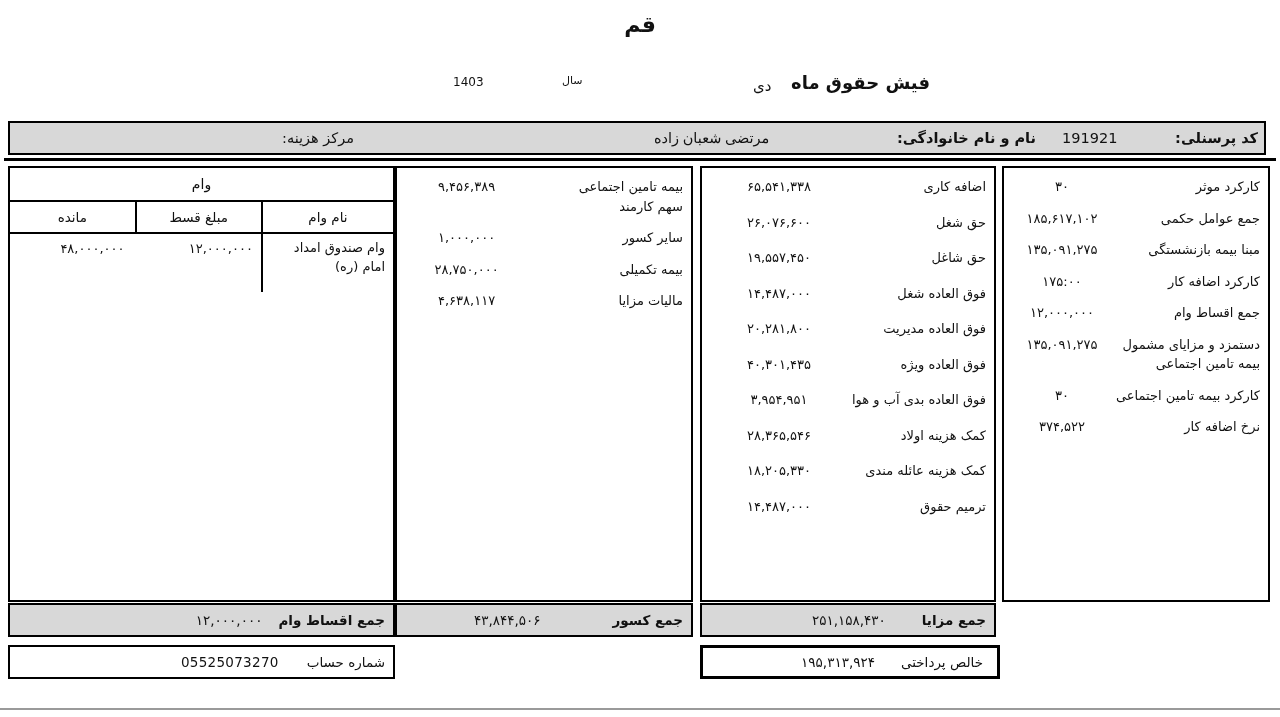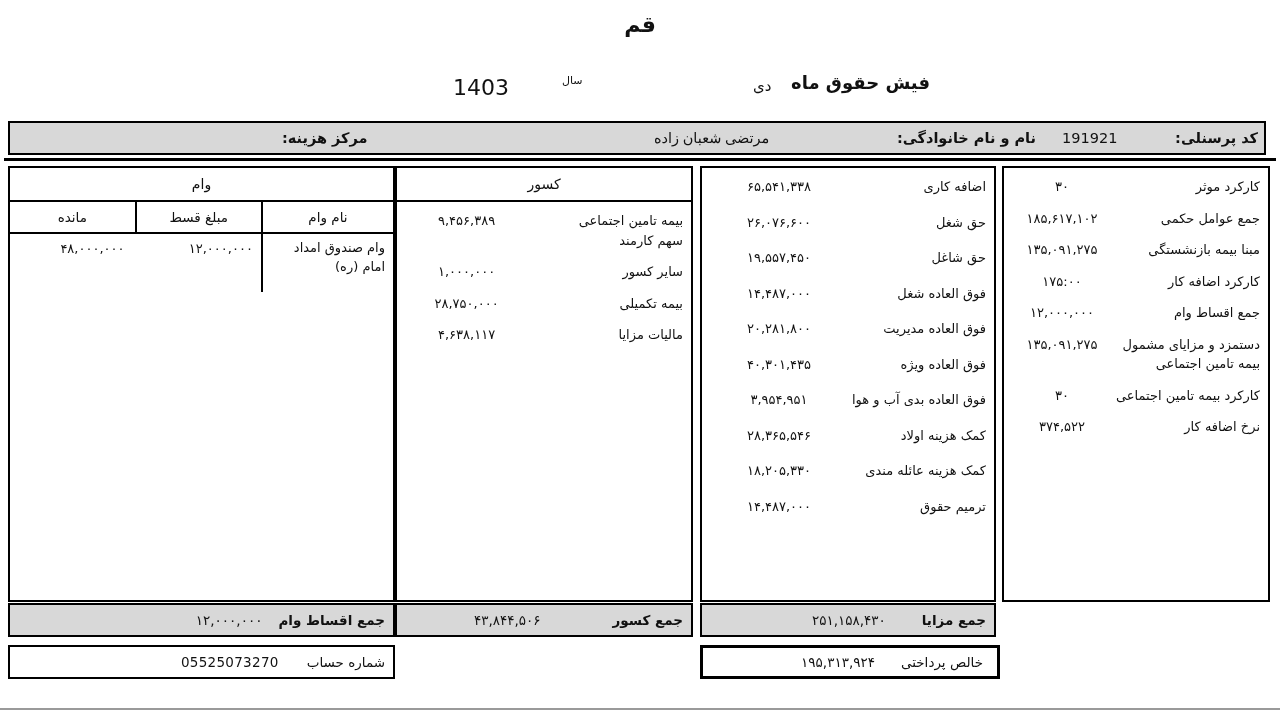--- a/index.html
+++ b/index.html
@@ -7,31 +7,31 @@
     width:1280px;height:717px;position:relative;background:#ffffff;
     font-family:"DejaVu Sans",sans-serif;color:#111;overflow:hidden;
   }
   .abs{position:absolute;}
 
   
   .city{top:12px;left:0;width:1280px;text-align:center;font-size:22px;font-weight:bold;}
   .slip-title{top:72px;right:350px;font-size:18px;font-weight:bold;direction:rtl;}
   .month-val{top:77px;left:753px;font-size:15px;direction:rtl;}
   .year-label{top:74px;left:562px;font-size:11px;font-weight:normal;direction:rtl;}
-  .year-val{top:75px;left:453px;font-size:22px;}
+  .year-val{top:75px;left:453px;font-size:12px;}
 
   
   .band{top:121px;left:8px;width:1258px;height:34px;background:#d8d8d8;
         border:2px solid #000;box-sizing:border-box;font-size:14.5px;}
   .band span{position:absolute;top:0;line-height:30px;white-space:nowrap;direction:rtl;}
   .b-code-label{right:6px;font-weight:bold;}
   .b-code{left:1052px;direction:ltr !important;}
   .b-name-label{right:228px;font-weight:bold;}
   .b-name{left:644px;font-family:Liberation Serif, serif;}
-  .b-cost-label{left:272px;font-weight:bold;}
+  .b-cost-label{left:272px;font-weight:normal;}
   .band-rule{top:158px;left:4px;width:1272px;height:3px;background:#000;}
 
   
   .colbox{position:absolute;top:166px;height:436px;border:2px solid #000;
           box-sizing:border-box;background:#fff;}
   .vam{left:8px;width:387px;}
   .kosur{left:395px;width:298px;}
   .mazaya{left:700px;width:296px;}
   .sayer{left:1002px;width:268px;}
   .colhead{height:32px;line-height:32px;text-align:center;border-bottom:2px solid #000;font-size:14px;}
@@ -111,21 +111,20 @@
     <div class="sh-bal">مانده</div>
   </div>
   <div class="loan-body-row">
     <div class="lr-name">وام صندوق امداد امام (ره)</div>
     <div class="lr-inst">۱۲,۰۰۰,۰۰۰</div>
     <div class="lr-bal">۴۸,۰۰۰,۰۰۰</div>
   </div>
 </div>
 
 <div class="colbox kosur">
-  <div class="colhead">کسور</div>
   <div class="colbody">
     <div class="row">
       <span class="lbl">بیمه تامین اجتماعی سهم کارمند</span>
       <span class="val">۹,۴۵۶,۳۸۹</span>
     </div>
     <div class="row">
       <span class="lbl">سایر کسور</span>
       <span class="val">۱,۰۰۰,۰۰۰</span>
     </div>
     <div class="row">

